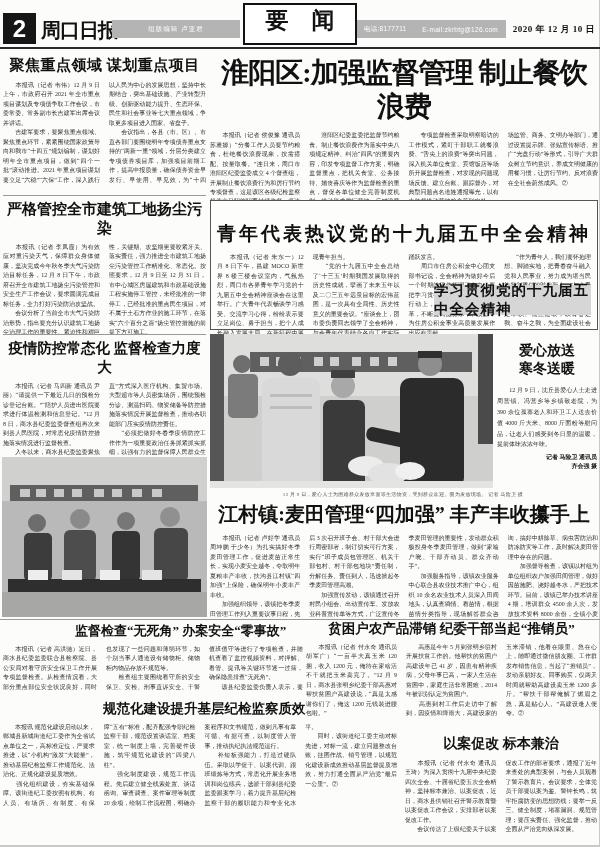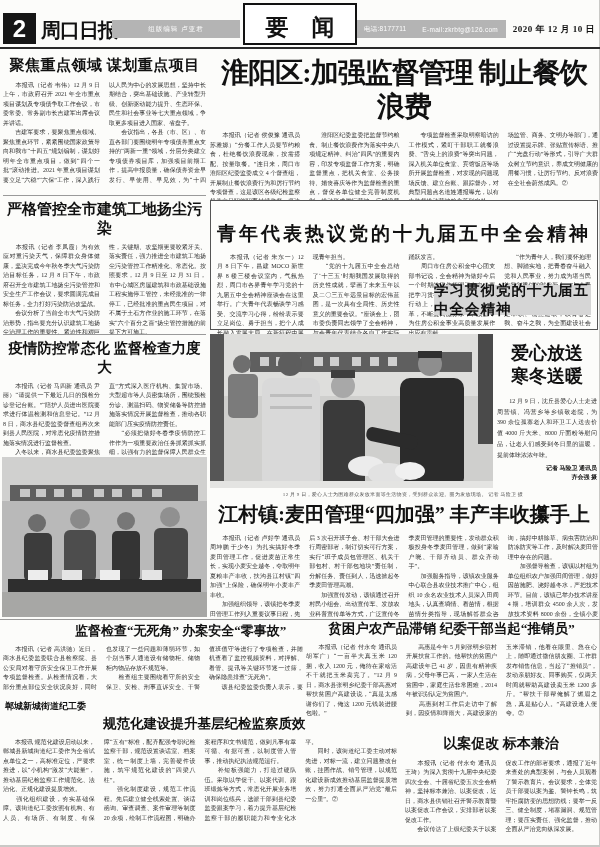--- a/index.html
+++ b/index.html
@@ -12,21 +12,21 @@
            font-family:"Liberation Sans","DejaVu Sans",sans-serif;font-weight:bold;font-size:24px;
            display:flex;align-items:center;justify-content:center;}
   .masthead{position:absolute;left:41px;top:17px;font-size:20px;font-weight:bold;letter-spacing:-1px;
             }
   .graybar{position:absolute;top:20px;height:18px;background:#b4b4b4;color:#fefefe;
            font-size:6.5px;display:flex;align-items:center;justify-content:space-around;
            font-family:"Liberation Sans","DejaVu Sans",sans-serif;letter-spacing:1px;}
   .bar-left{left:112px;width:128px;}
   .bar-right{left:356px;width:150px;letter-spacing:0.3px;}
   .section-box{position:absolute;left:243px;top:3px;width:110px;height:38px;background:#fff;
-               border:2px solid #111;z-index:3;display:flex;align-items:flex-end;justify-content:center;
+               border:2px solid #111;z-index:3;display:flex;align-items:flex-start;justify-content:center;
                font-size:23px;font-weight:bold;}
   .date{position:absolute;right:5px;top:23px;width:90px;text-align:right;font-size:9px;font-weight:bold;
         letter-spacing:0.5px;font-family:Liberation Serif, serif;}
   .hrule{position:absolute;left:0;top:47px;width:600px;height:2px;background:#2a2a2a;}
 
   
   .art{position:absolute;}
   .art h2{margin:0;text-align:center;font-weight:bold;}
   .body-sm{font-size:6px;line-height:1.58;text-align:justify;white-space:pre-line;color:#2d2d2d;
            overflow:hidden;}
@@ -55,21 +55,21 @@
   #art-main .body-sm{height:94px;margin-top:8px;}
   #box-youth{position:absolute;left:210px;top:200px;width:374px;height:120px;border:1px solid #555;
              padding:4px 6px;background:#fdfdfb;}
   #box-youth h2{font-size:19px;letter-spacing:3px;margin-bottom:6px;text-align:right;font-weight:bold;}
   #box-youth .body-sm{height:92px;}
   #slogan{position:absolute;right:6px;bottom:14px;width:157px;height:30px;background:#d6d6d6;
           display:flex;align-items:center;justify-content:center;font-size:14.5px;font-weight:bold;
           letter-spacing:1px;z-index:2;}
   #main-photo{position:absolute;left:210px;top:334px;width:283px;height:154px;}
   #love{position:absolute;left:497px;top:342px;width:100px;}
-  #love .lt{font-size:18px;font-weight:bold;text-align:center;line-height:1.3;margin:0;}
+  #love .lt{font-size:14px;font-weight:bold;text-align:center;line-height:1.3;margin:0;}
   #love .body-sm{margin-top:7px;line-height:1.8;}
   #love .byline{font-size:6px;font-weight:bold;text-align:right;margin-top:3px;white-space:pre-line;}
   #caption{position:absolute;left:210px;top:491px;width:386px;font-size:5px;color:#555;
            text-align:center;letter-spacing:0.3px;}
   #art-jiangcun{left:210px;top:501px;width:388px;}
   #art-jiangcun h2{font-size:20px;font-weight:800;margin-bottom:6px;}
   #art-jiangcun .body-sm{height:88px;}
 
   #rule-mid{left:0;top:619px;width:600px;}
 
@@ -240,21 +240,20 @@
   </div>
 
   <div class="art" id="art-poor">
     <h2>贫困户农产品滞销 纪委干部当起“推销员”</h2>
     <div class="body-sm c3">　　本报讯（记者 付永奇 通讯员 胡军广）“一亩半大真玉米 120 捆，收入 1200 元，俺待在家啥活不干就把玉米卖完了。”12 月 9 日，商水县张明乡纪委干部高惠对帮扶贫困户高建设说，“真是太感谢你们了，俺这 1200 元钱装进腰包啦。”
 　　高惠是今年 5 月到张明乡驻村开展扶贫工作的。他帮扶的贫困户高建设年已 41 岁，因患有精神疾病，父母年事已高，一家人生活在贫困中，家庭生活非常困难，2014 年被识别认定为贫困户。
 　　高惠到村工作后走访中了解到，因疫情和降雨大，高建设家的玉米滞销，他看在眼里、急在心上，随即通过微信朋友圈、工作群发布销售信息，当起了“推销员”，发动亲朋好友、同事购买，仅两天时间就帮助高建设卖玉米 1200 多斤。“帮扶干部帮俺解了燃眉之急，真是贴心人。”高建设逢人便夸。②</div>
   </div>
 
   <div class="art" id="art-dancheng">
-    <p class="kicker">郸城新城街道纪工委</p>
     <h2>规范化建设提升基层纪检监察质效</h2>
     <div class="body-sm c4">　　本报讯 规范化建设启动以来，郸城县新城街道纪工委作为全省试点单位之一，高标准定位，严要求推进，以“小机构”激发“大能量”，推动基层纪检监察工作规范化、法治化、正规化建设提质增效。
 　　强化组织建设，夯实基础保障。该街道纪工委按照有机构、有人员、有场所、有制度、有保障“五有”标准，配齐配强专职纪检监察干部，规范设置谈话室、档案室，统一制度上墙，完善硬件设施，筑牢规范化建设的“四梁八柱”。
 　　强化制度建设，规范工作流程。先后建立健全线索处置、谈话函询、审查调查、案件审理等制度 20 余项，绘制工作流程图，明确办案程序和文书规范，做到凡事有章可循、有据可查，以制度管人管事，推动执纪执法规范运行。
 　　补短板强能力，打造过硬队伍。采取以学促干、以案代训、跟班锻炼等方式，常态化开展业务培训和岗位练兵，选派干部到县纪委监委跟案学习，着力提升基层纪检监察干部的履职能力和专业化水平。
 　　同时，该街道纪工委主动对标先进，对标一流，建立问题整改台账，挂图作战、销号管理，以规范化建设新成效推动基层监督提质增效，努力打通全面从严治党“最后一公里”。②</div>
   </div>
 
   <div class="art" id="art-anli">
     <h2>以案促改 标本兼治</h2>

